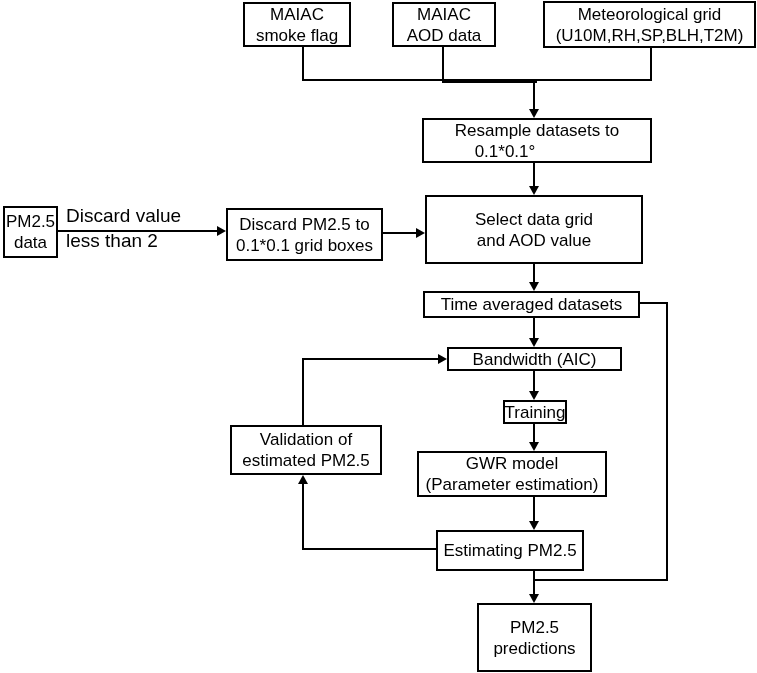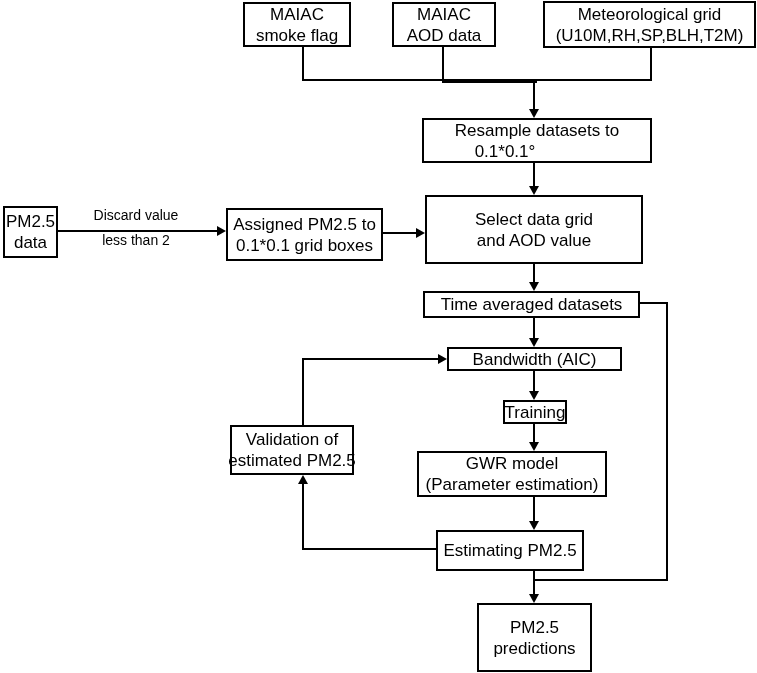--- a/index.html
+++ b/index.html
@@ -27,22 +27,22 @@
     justify-content: center;
     text-align: center;
     font-size: 17px;
     line-height: 21px;
     white-space: nowrap;
   }
   .ln { display: block; }
   .shift-left { transform: translateX(-32px); }
   .edge-label {
     position: absolute;
-    text-align: center;
-    font-size: 14px;
+    text-align: left;
+    font-size: 19px;
     line-height: 25px;
     white-space: nowrap;
   }
   .hline, .vline {
     position: absolute;
     background: #000000;
   }
   .hline { height: 2px; }
   .vline { width: 2px; }
   .hline.thick { height: 3px; }
@@ -140,21 +140,21 @@
     <span class="ln">PM2.5</span>
     <span class="ln">data</span>
   </div>
 
   <div class="edge-label" style="left:66px;top:203px;width:140px">
     <span class="ln">Discard value</span>
     <span class="ln">less than 2</span>
   </div>
 
   <div class="node" style="left:226px;top:208px;width:157px;height:53px">
-    <span class="ln">Assigned PM2.5 to</span>
+    <span class="ln">Discard PM2.5 to</span>
     <span class="ln">0.1*0.1 grid boxes</span>
   </div>
 
   <div class="node" style="left:425px;top:195px;width:218px;height:69px">
     <span class="ln">Select data grid</span>
     <span class="ln">and AOD value</span>
   </div>
 
   <div class="node" style="left:423px;top:291px;width:217px;height:27px">
     <span class="ln">Time averaged datasets</span>
@@ -166,21 +166,21 @@
 
   <div class="node" style="left:503px;top:400px;width:64px;height:24px">
     <span class="ln">Training</span>
   </div>
 
   <div class="node" style="left:417px;top:451px;width:190px;height:46px">
     <span class="ln">GWR model</span>
     <span class="ln">(Parameter estimation)</span>
   </div>
 
-  <div class="node" style="left:230px;top:425px;width:124px;height:50px">
+  <div class="node" style="left:230px;top:425px;width:152px;height:50px">
     <span class="ln">Validation of</span>
     <span class="ln">estimated PM2.5</span>
   </div>
 
   <div class="node" style="left:436px;top:530px;width:148px;height:41px">
     <span class="ln">Estimating PM2.5</span>
   </div>
 
   <div class="node" style="left:477px;top:603px;width:115px;height:69px">
     <span class="ln">PM2.5</span>

